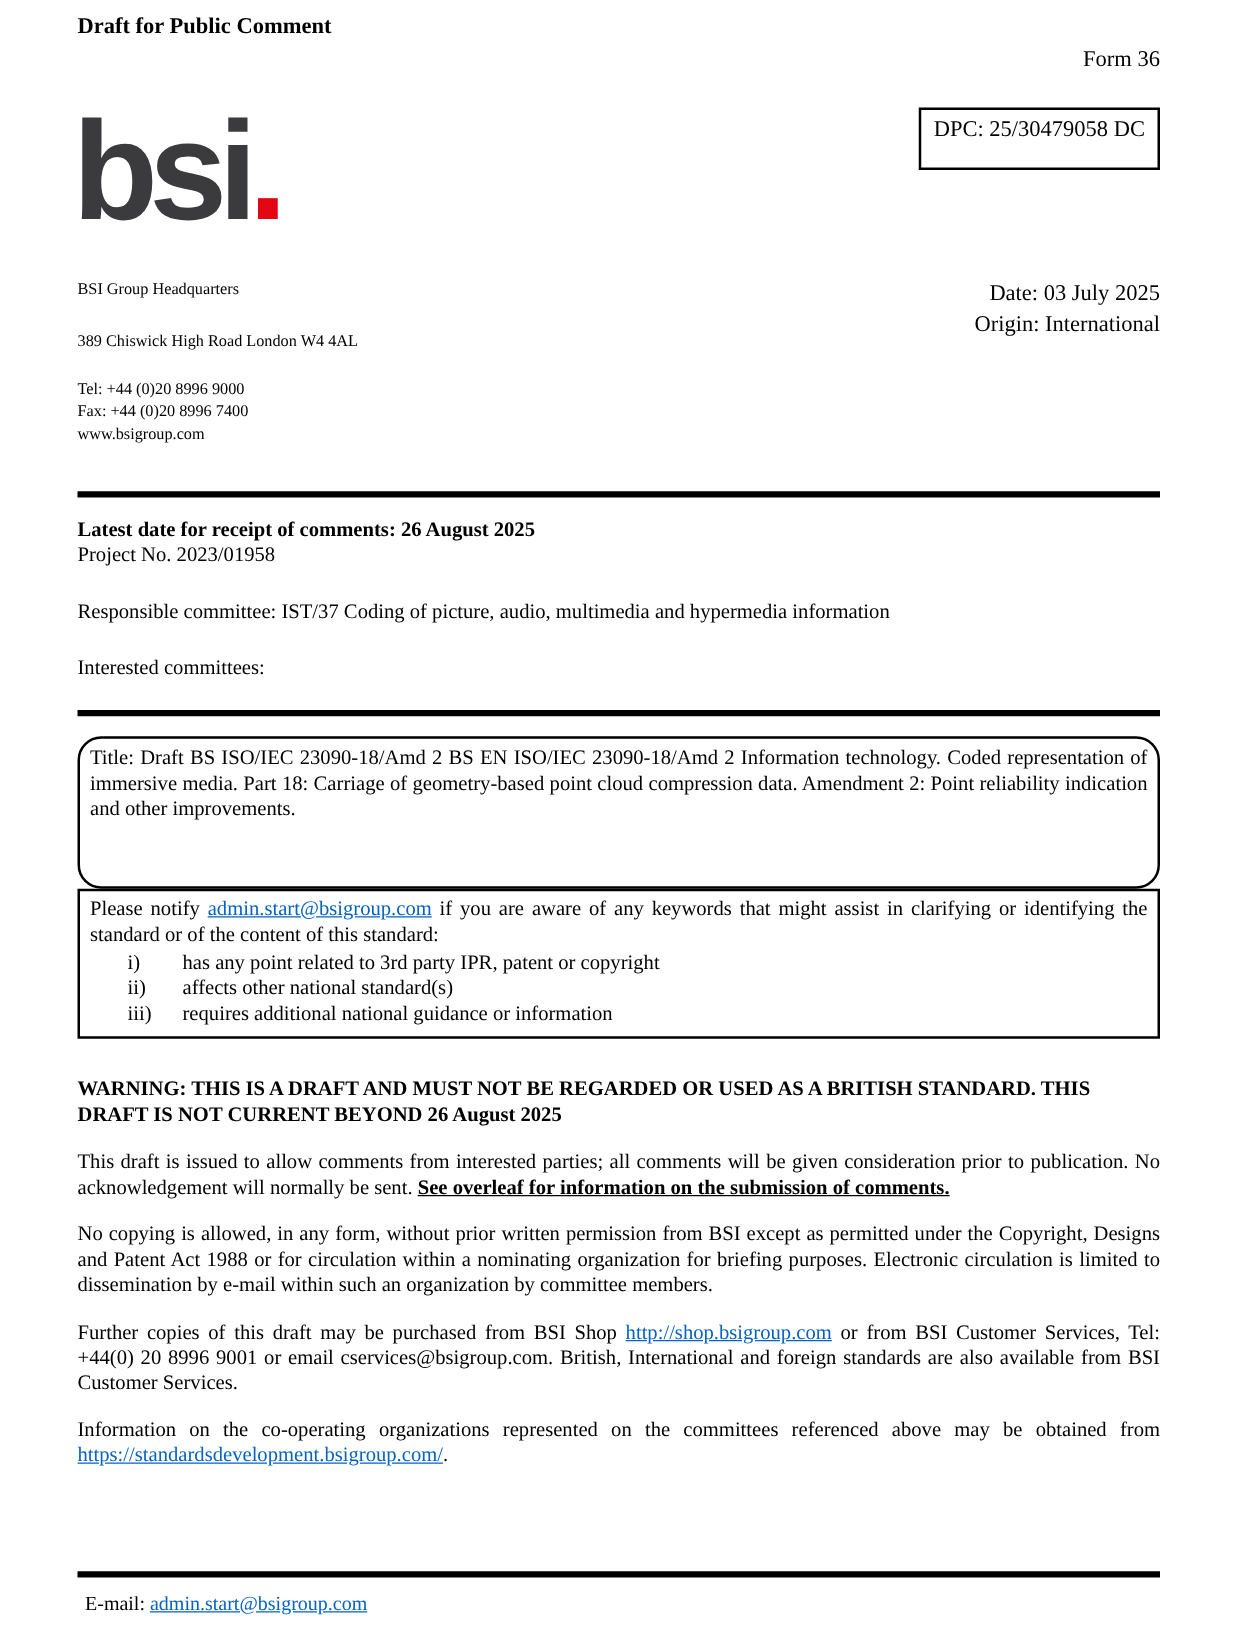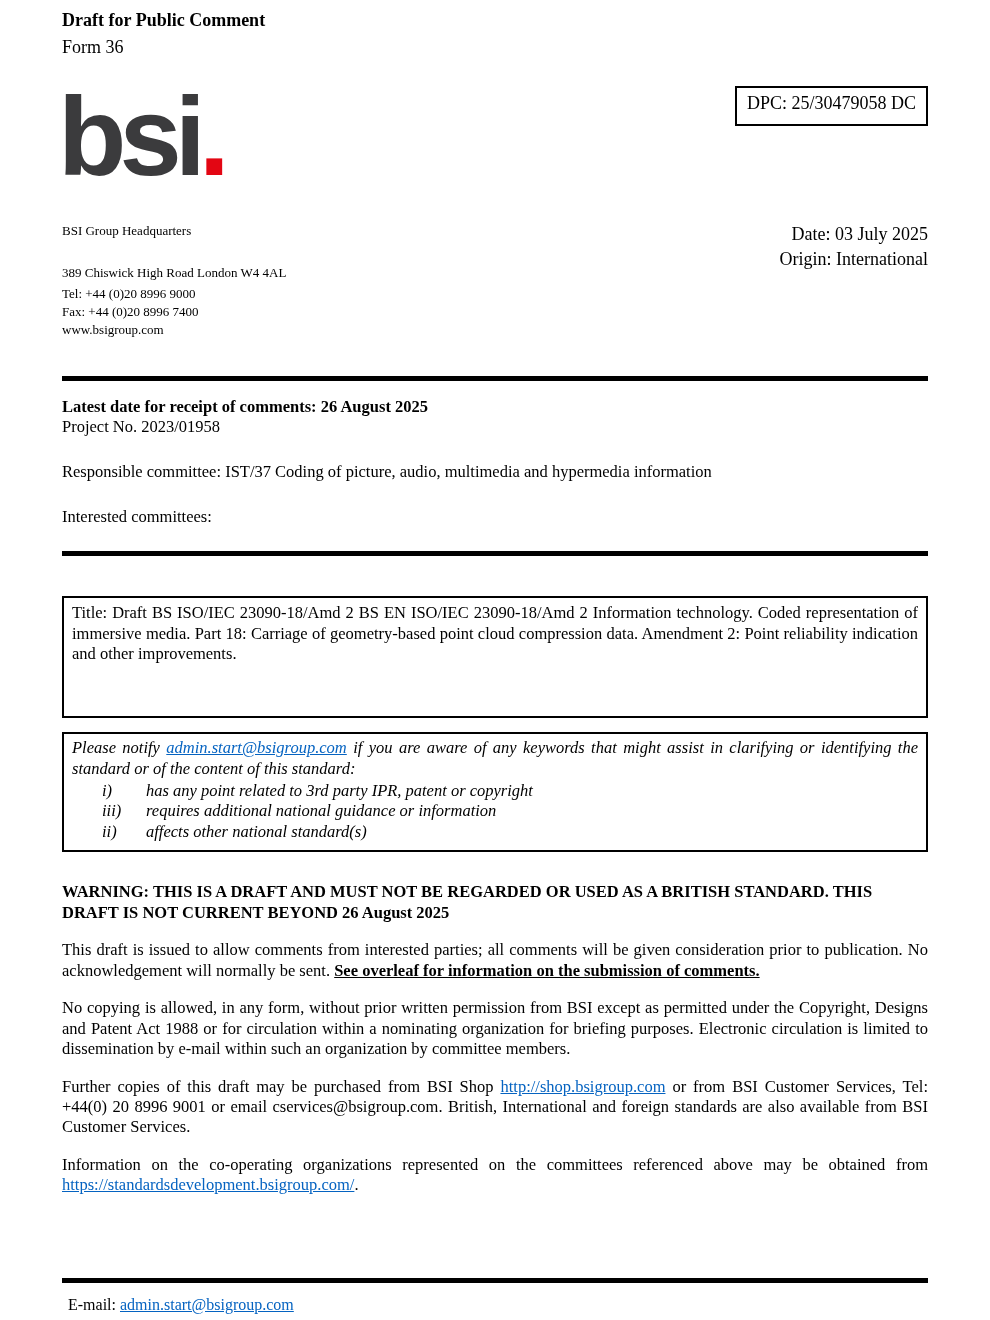--- a/index.html
+++ b/index.html
@@ -5,52 +5,52 @@
   * { margin:0; padding:0; box-sizing:border-box; }
   html,body { background:#ffffff; }
   body {
     width:990px; height:1320px; overflow:hidden;
     font-family:"Liberation Serif","DejaVu Serif",serif;
     color:#000;
   }
   .page { padding:10px 62px 0 62px; width:990px; height:1320px; position:relative; }
 
   .draft-label { font-size:18px; font-weight:bold; }
-  .form-label  { font-size:18px; text-align:left; margin-top:6px; }
+  .form-label  { font-size:18px; text-align:right; margin-top:6px; }
 
   .logo-row { display:flex; justify-content:space-between; align-items:flex-start; margin-top:26px; }
   .logo {
     font-family:"Liberation Sans","DejaVu Sans",sans-serif;
     font-weight:800; font-size:112px; line-height:0.95;
     letter-spacing:-7px; color:#3b3b3d; margin-left:-4px;
   }
   .logo .dot { color:#e30613; letter-spacing:0; }
   .dpc-box {
-    border:2px solid #000; padding:5px 10px 10px 10px;
+    border:2px solid #000; padding:5px 10px 20px 10px;
     font-size:18px; white-space:nowrap; margin-top:2px;
   }
 
   .addr-row { display:flex; justify-content:space-between; margin-top:32px; }
   .addr { font-size:13px; line-height:1.35; }
   .addr-title { font-weight:normal; margin-bottom:24px; }
-  .addr-line1 { margin-bottom:4px; }
+  .addr-line1 { margin-bottom:21px; }
   .meta { font-size:18px; text-align:right; line-height:1.38; }
 
   .rule { height:5px; background:#000; }
   .rule-1 { margin-top:38px; }
   .rule-2 { margin-top:24px; }
   .rule-3 { margin-top:82px; }
 
   .comments-row { display:flex; justify-content:space-between; margin-top:16px; font-size:16.5px;flex-direction:column; }
   .comments-latest { font-weight:bold; }
   .line-block { margin-top:25px; font-size:16.5px; }
 
   .box { border:2px solid #000; font-size:16.5px; line-height:1.24; text-align:justify; }
-  .title-box { margin-top:40px; padding:5px 8px; min-height:122px; }
-  .notify-box { margin-top:14px; padding:4px 8px 8px 8px;font-style:italic; }
+  .title-box { margin-top:16px; padding:5px 8px; min-height:122px;border-radius:19px; }
+  .notify-box { margin-top:0; padding:4px 8px 8px 8px; }
   .notify-list { margin-top:2px; }
   .notify-item { display:flex; padding-left:30px; text-align:left; }
   .notify-num { width:44px; flex:0 0 44px; }
 
   .warning { margin-top:30px; font-size:16.5px; font-weight:bold; line-height:1.24; }
   .para { margin-top:17px; font-size:16.5px; line-height:1.24; text-align:justify; }
   .bold { font-weight:bold;text-decoration:underline; }
 
   a.doc-link, .doc-link { color:#0563c1; text-decoration:underline; cursor:pointer; }
 
@@ -101,26 +101,26 @@
   </div>
 
   <div class="box notify-box">
     <span>Please notify </span><a class="doc-link">admin.start@bsigroup.com</a><span> if you are aware of any keywords that might assist in clarifying or identifying the standard or of the content of this standard:</span>
     <div class="notify-list">
       <div class="notify-item">
         <span class="notify-num">i)</span>
         <span>has any point related to 3rd party IPR, patent or copyright</span>
       </div>
       <div class="notify-item">
+        <span class="notify-num">ii)</span>
+        <span>affects other national standard(s)</span>
+      </div>
+      <div class="notify-item">
         <span class="notify-num">iii)</span>
         <span>requires additional national guidance or information</span>
-      </div>
-      <div class="notify-item">
-        <span class="notify-num">ii)</span>
-        <span>affects other national standard(s)</span>
       </div>
     </div>
   </div>
 
   <div class="warning">WARNING: THIS IS A DRAFT AND MUST NOT BE REGARDED OR USED AS A BRITISH STANDARD. THIS DRAFT IS NOT CURRENT BEYOND 26 August 2025</div>
 
   <div class="para">
     <span>This draft is issued to allow comments from interested parties; all comments will be given consideration prior to publication. No acknowledgement will normally be sent. </span><span class="bold">See overleaf for information on the submission of comments.</span>
   </div>
 

